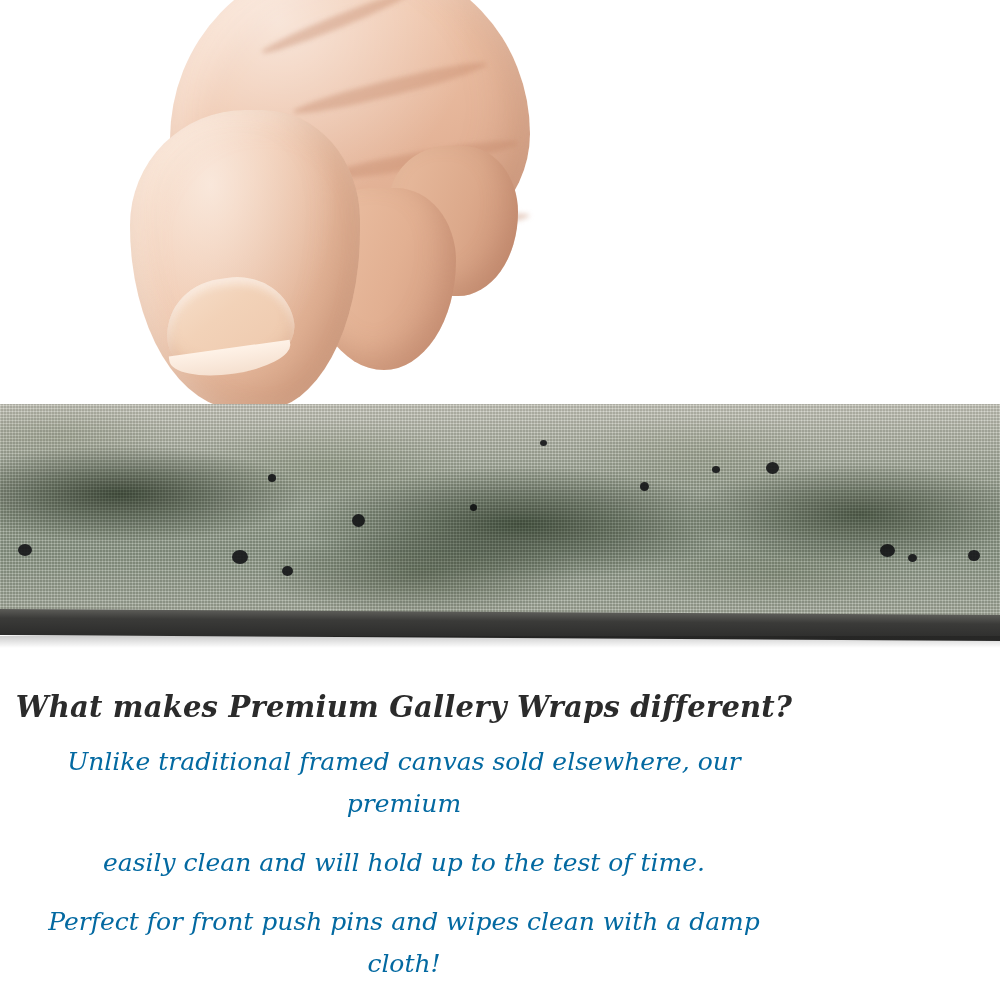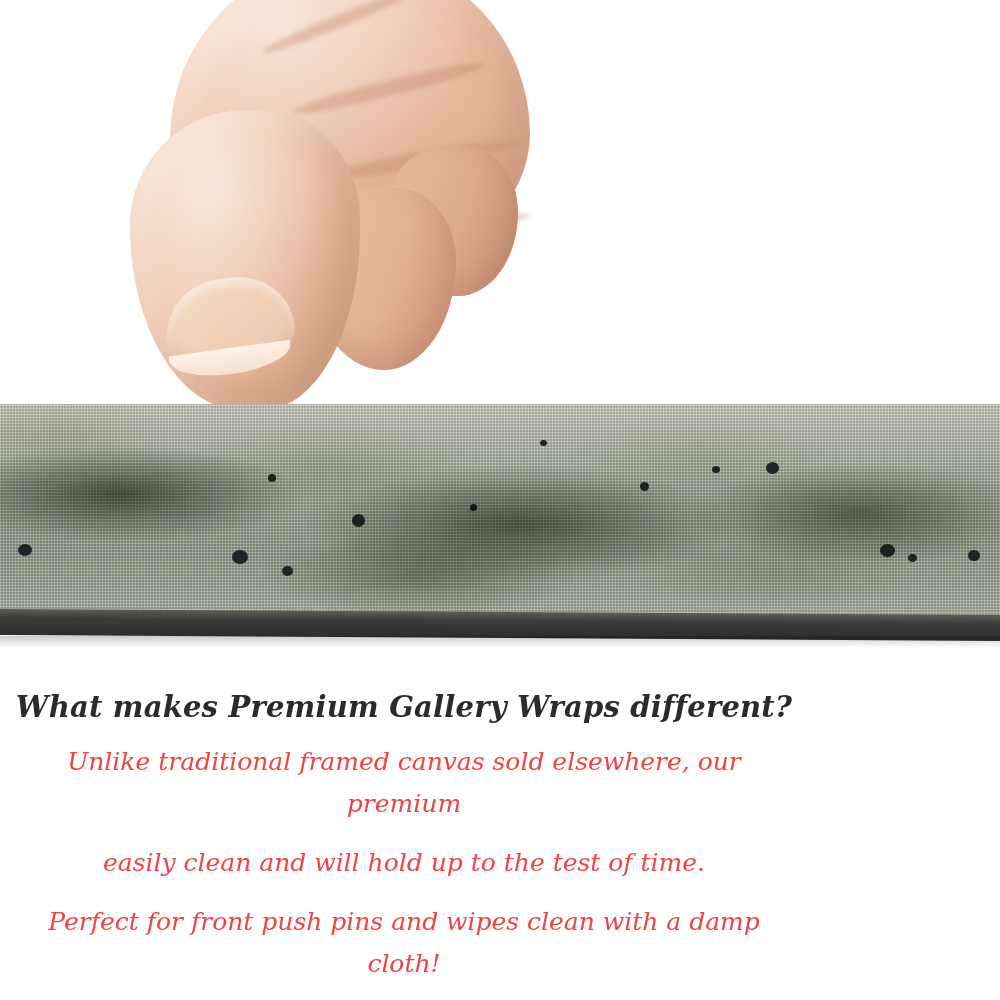--- a/index.html
+++ b/index.html
@@ -199,21 +199,21 @@
     font-weight: 700;
     font-size: 29px;
     letter-spacing: 0.2px;
     margin: 0 0 12px 0;
   }
   .caption-body p {
     font-style: italic;
     font-size: 25px;
     line-height: 42px;
     margin: 17px;
-    color: #ef4444;
+    color: #0369a1;
   }
 </style>
 </head>
 <body>
 
 <div class="page">
 
   <div class="photo">
 
     <div class="hand">

